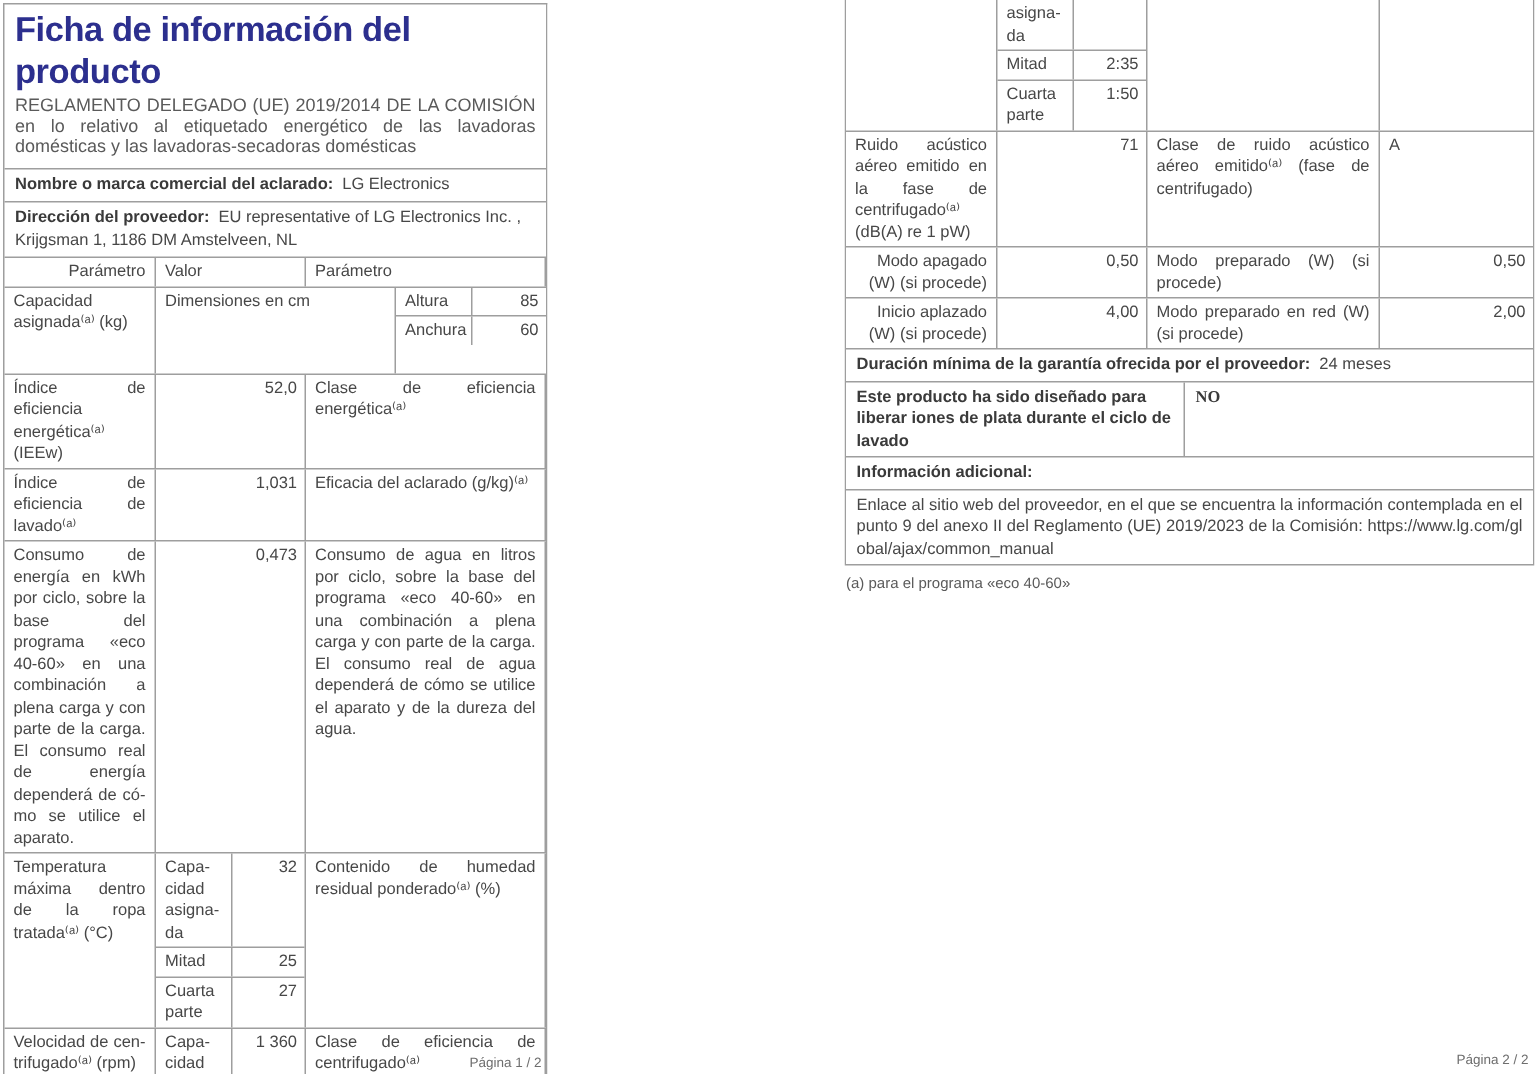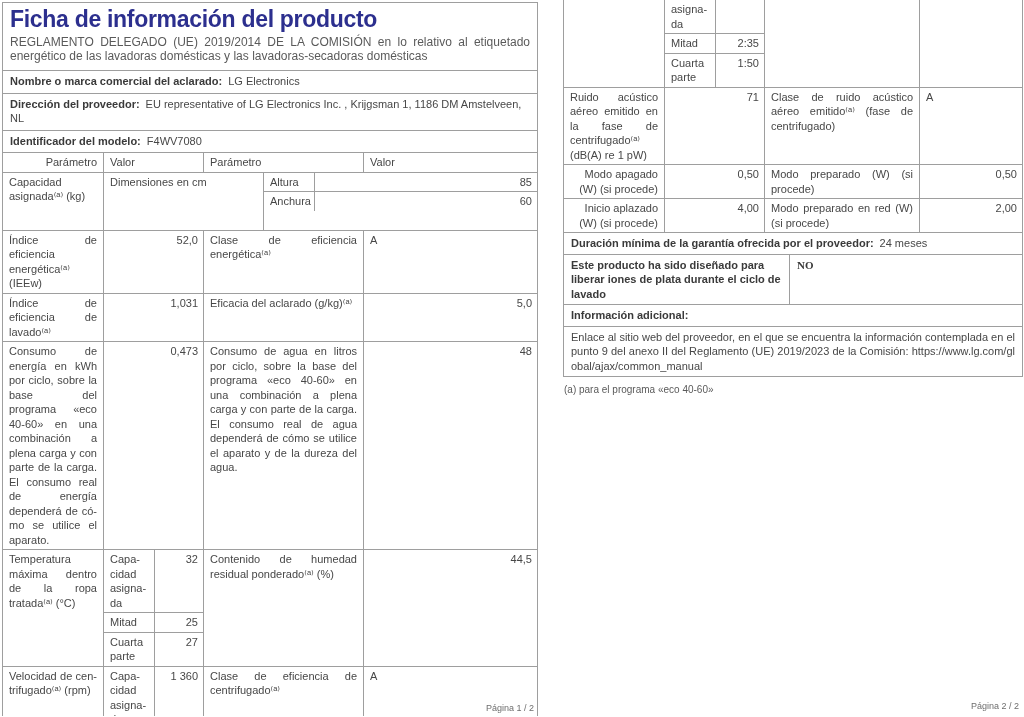--- a/index.html
+++ b/index.html
@@ -10,21 +10,21 @@
     --muted:#5a5a5a;
   }
   *{box-sizing:border-box;margin:0;padding:0;}
   html,body{background:#ffffff;}
   body{
     width:1024px;height:717px;position:relative;overflow:hidden;
     font-family:"Liberation Sans","DejaVu Sans",sans-serif;
     font-size:11px;line-height:14.5px;color:var(--ink);
   }
   .page{position:absolute;overflow:hidden;}
-  #page1{left:2px;top:2px;width:536px;height:714px;}
+  #page1{left:2px;top:2px;width:363px;height:714px;}
   #page2{left:563px;top:0;width:460px;height:716px;}
   .sheet{border:1px solid var(--border);border-bottom:none;background:#fff;}
   #page2 .sheet{border-top:none;}
   
   .hrow{border-bottom:1px solid var(--border);padding:3px 7px 4px 7px;}
   .title-row{padding:2px 7px 7px 7px;}
   h1{font-size:23px;line-height:28px;font-weight:bold;color:var(--blue);margin:0 0 3px 0;letter-spacing:-0.3px;}
   .reg{font-size:12px;line-height:13.5px;color:var(--muted);text-align:justify;}
   .b{font-weight:bold;color:var(--ink-bold);}
   .lbl{margin-right:6px;}
@@ -60,21 +60,20 @@
 
     <div class="hrow title-row">
       <h1>Ficha de información del producto</h1>
       <div class="reg">REGLAMENTO DELEGADO (UE) 2019/2014 DE LA COMISIÓN en lo relativo al etiquetado energético de las lavadoras domésticas y las lavadoras-secadoras domésticas</div>
     </div>
 
     <div class="hrow"><span class="b lbl">Nombre o marca comercial del aclarado:</span><span>LG Electronics</span></div>
 
     <div class="hrow"><span class="b lbl">Dirección del proveedor:</span><span>EU representative of LG Electronics Inc. , Krijgsman 1, 1186 DM Amstel­veen, NL</span></div>
 
-    <div class="hrow"><span class="b lbl">Identificador del modelo:</span><span>F4WV7080</span></div>
 
 
     <div class="trow" style="min-height:19px">
       <div class="cell c1">Parámetro</div>
       <div class="cell c2">Valor</div>
       <div class="cell c3">Parámetro</div>
       <div class="cell c4">Valor</div>
     </div>
 
     <div class="trow" style="min-height:58px">

